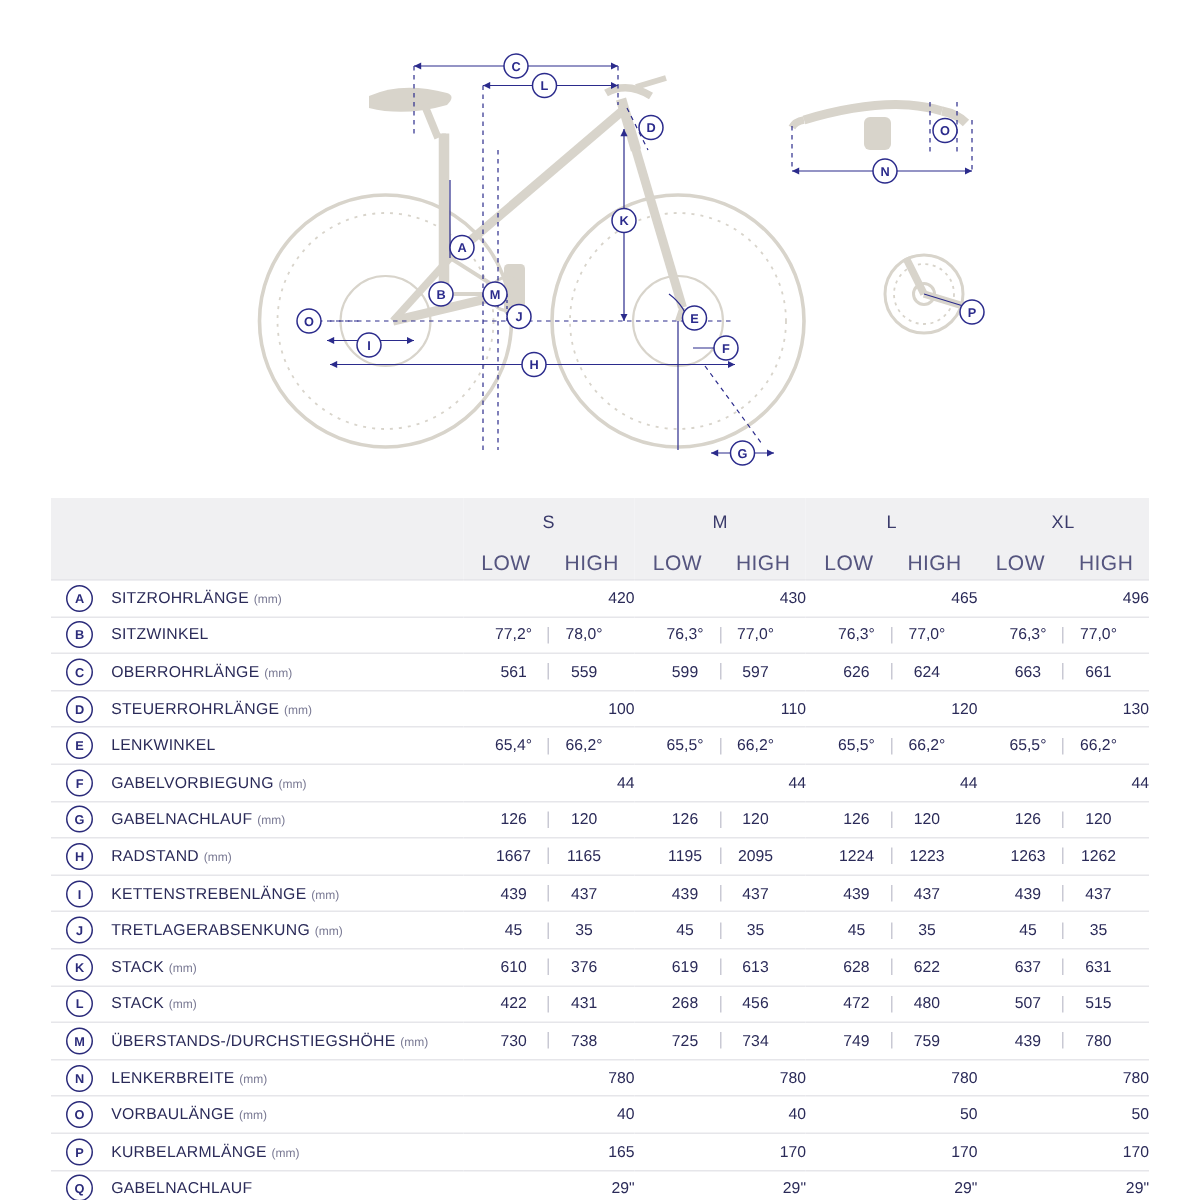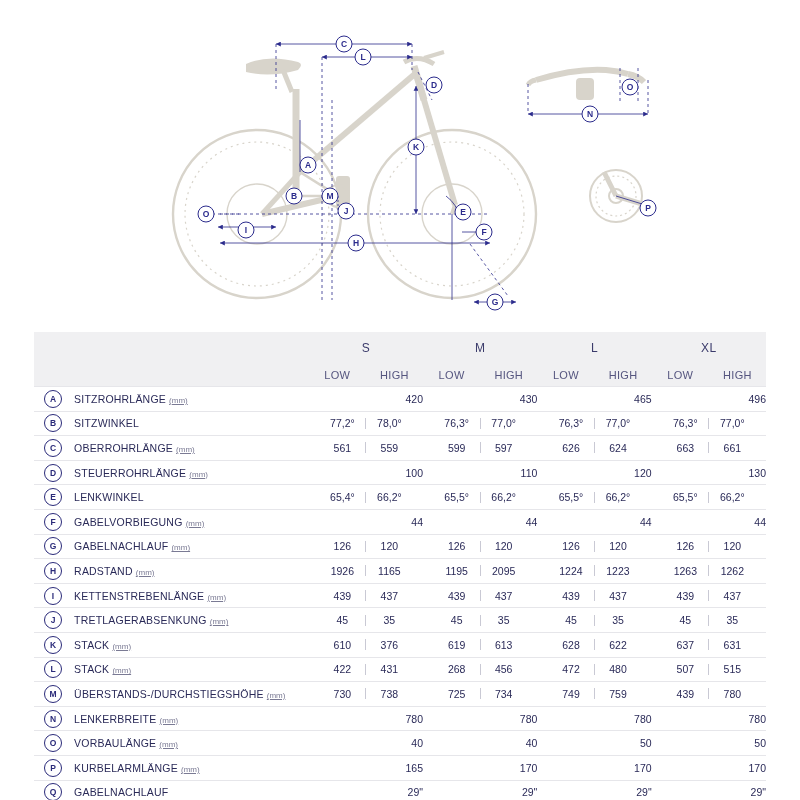--- a/index.html
+++ b/index.html
@@ -32,21 +32,21 @@
   .hdr-size{
     height:32px;
     font-size:12px;
     color:#3b3b6b;
     text-align:center;
     vertical-align:middle;
     letter-spacing:.4px;
   }
   .hdr-sub{
     height:22px;
-    font-size:11px;
+    font-size:14px;
     color:#55557f;
     text-align:center;
     vertical-align:middle;
     letter-spacing:.3px;
   }
   .sub-pair{display:flex;justify-content:center;align-items:center;gap:0;}
   .sub-pair span{width:50%;text-align:center;}
   .hdr-blank{background:#f0f0f2;}
 
   tbody tr{height:24.6px;}
@@ -70,21 +70,21 @@
     font-weight:bold;
   }
   .label-cell{
     vertical-align:middle;
     padding-left:2px;
     font-size:10.5px;
     letter-spacing:.2px;
     white-space:nowrap;
     overflow:hidden;
   }
-  .label-cell .unit{font-size:8px;color:#7a7a94;letter-spacing:0;text-decoration:underline;}
+  .label-cell .unit{font-size:8px;color:#7a7a94;letter-spacing:0;}
   .val-cell{text-align:center;vertical-align:middle;font-size:10.5px;}
   .pair{display:flex;align-items:center;justify-content:center;}
   .pair .v{width:46px;text-align:center;}
   .pair .sep{width:1px;height:11px;background:#c9c9d4;}
   .single{text-align:right;}
 </style>
 </head>
 <body>
 
 <div class="wrap">
@@ -488,21 +488,21 @@
                 <span class="sep"></span>
                 <span class="v">120</span>
               </div>
             </td>
           </tr>
           <tr>
             <td class="badge-cell"><span class="badge">H</span></td>
             <td class="label-cell"><span>RADSTAND</span> <span class="unit">(mm)</span></td>
             <td class="val-cell">
               <div class="pair">
-                <span class="v">1926</span>
+                <span class="v">1667</span>
                 <span class="sep"></span>
                 <span class="v">1165</span>
               </div>
             </td>
             <td class="val-cell">
               <div class="pair">
                 <span class="v">1195</span>
                 <span class="sep"></span>
                 <span class="v">2095</span>
               </div>

